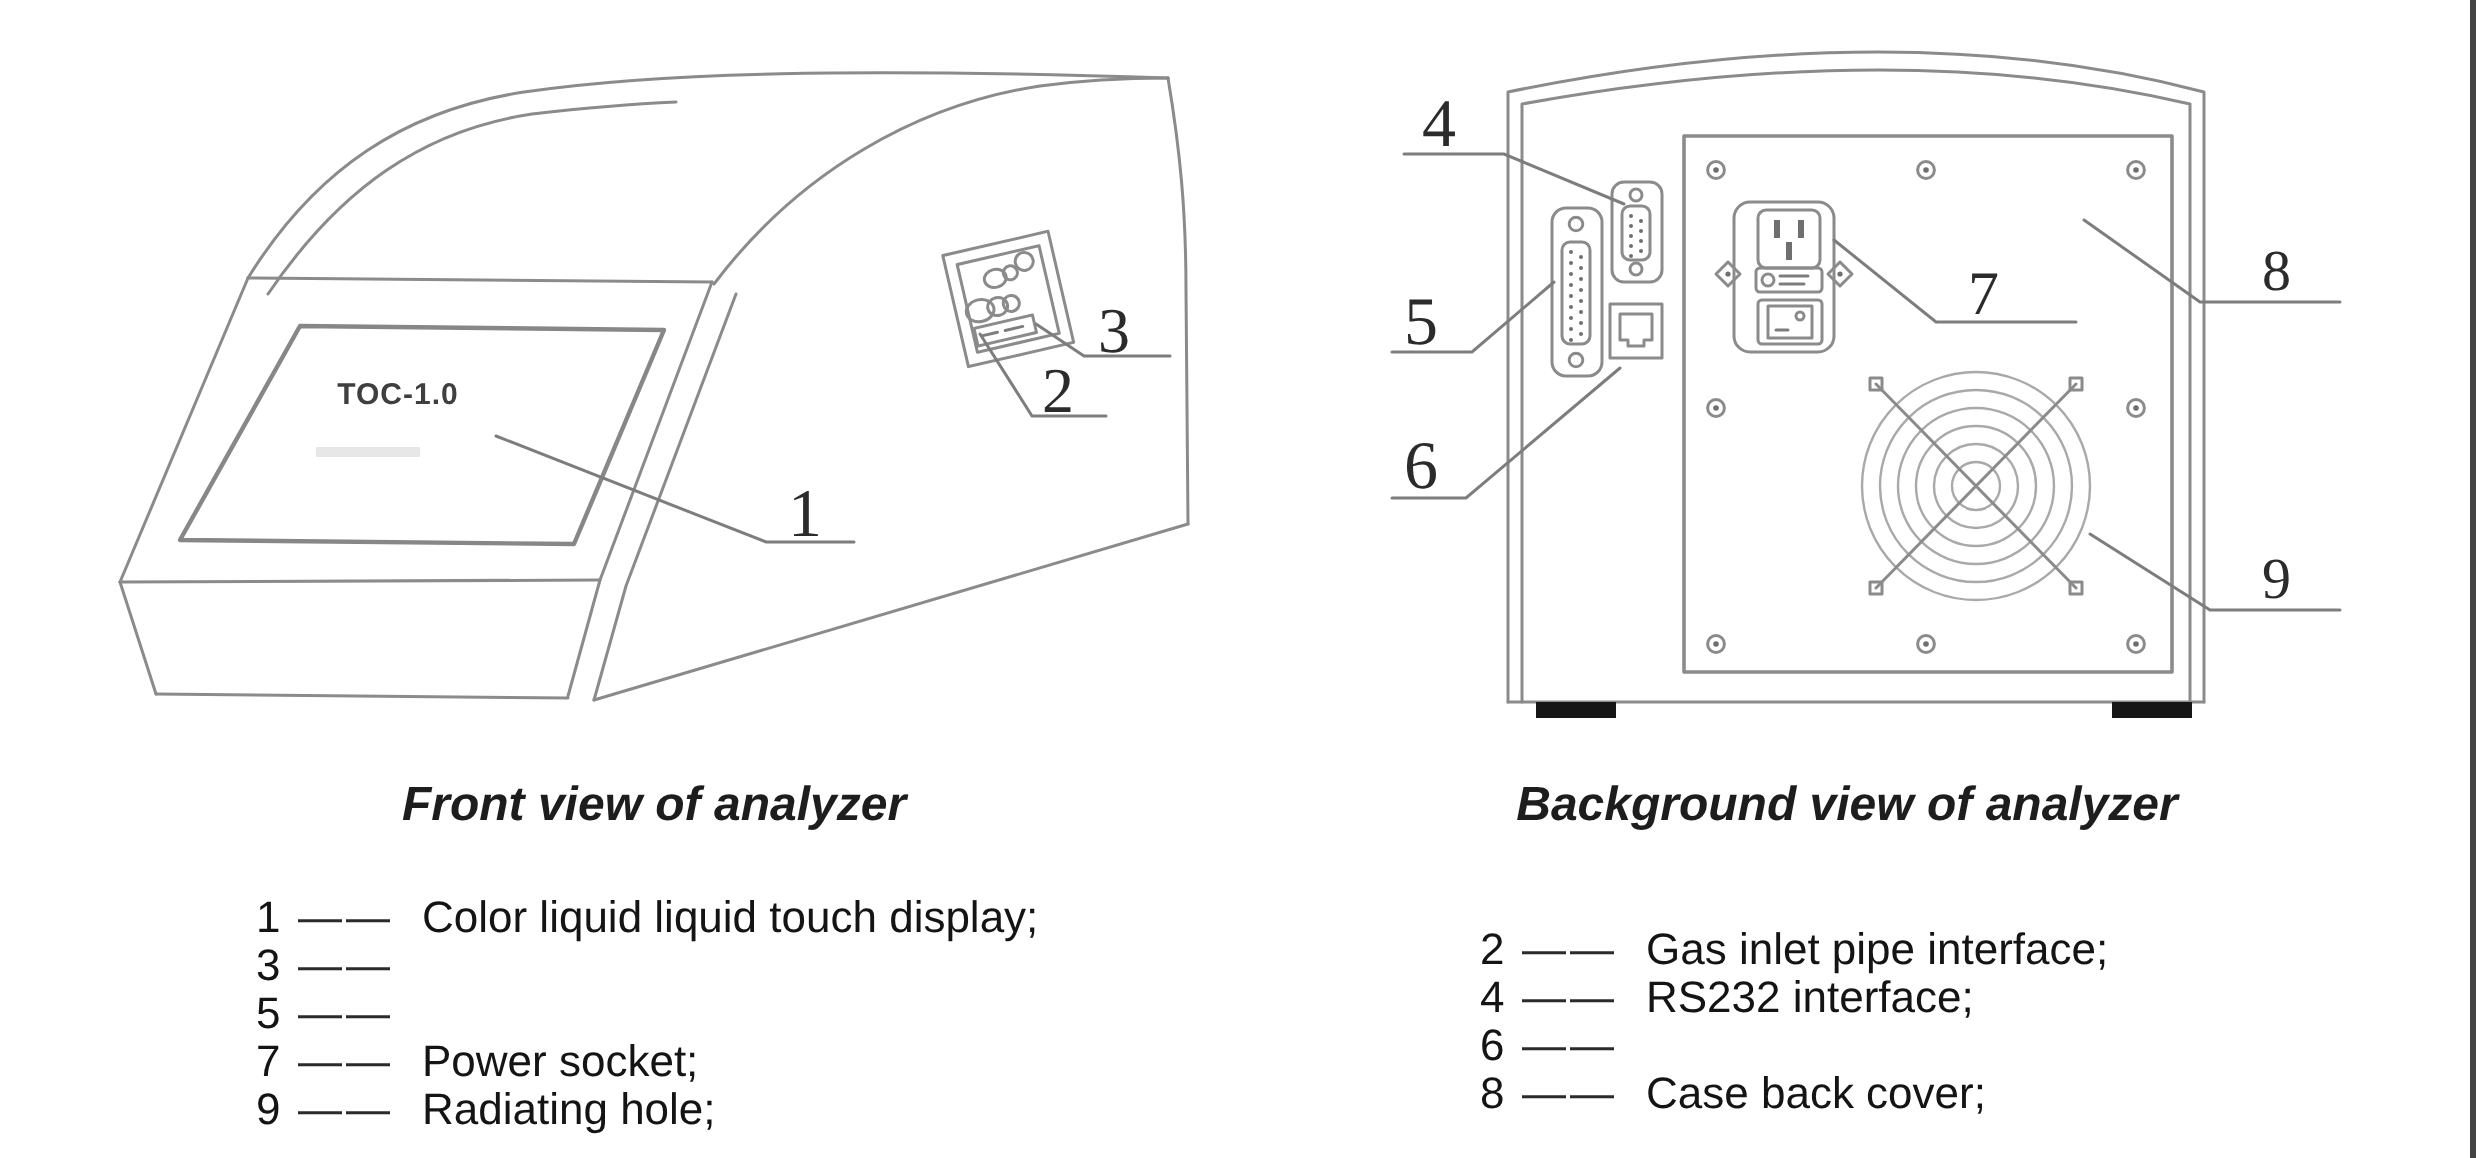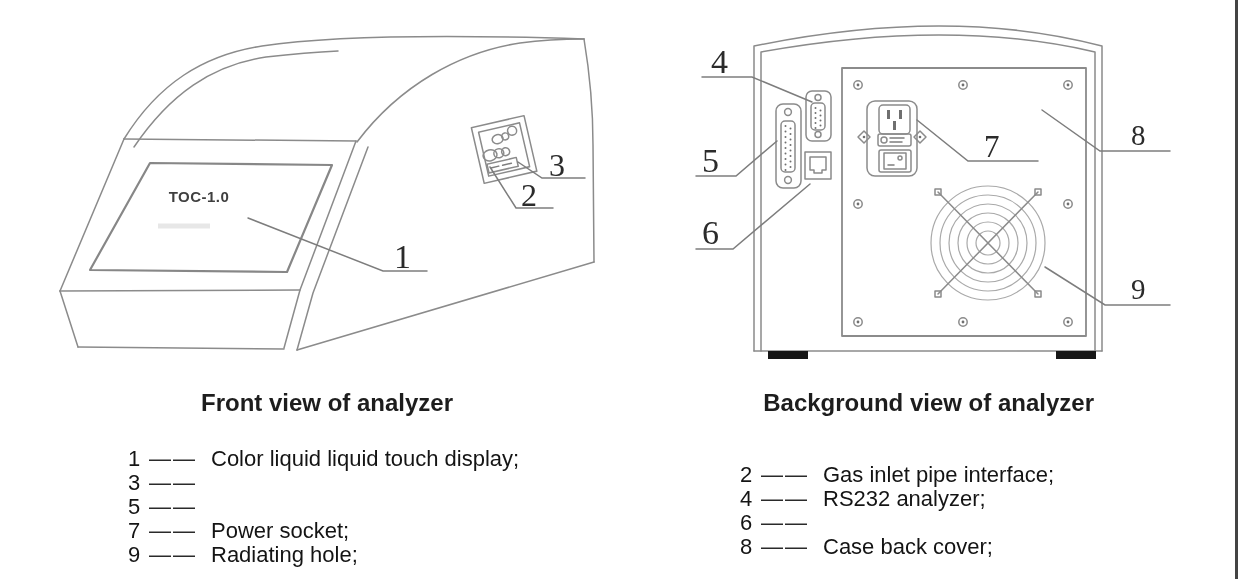--- a/index.html
+++ b/index.html
@@ -22,24 +22,24 @@
   .co-num{font-family:"Liberation Serif",serif;fill:#2b2b2b;}
   .fs34{font-size:34px;} .fs32{font-size:32px;} .fs31{font-size:31px;} .fs29{font-size:29px;}
 
   .screen-label{
     font-family:"Liberation Sans",sans-serif;font-size:15px;font-weight:700;
     fill:#3f3f3f;letter-spacing:.5px;text-anchor:middle;
   }
 
   .caption{
     position:absolute;top:388px;height:30px;line-height:30px;text-align:center;
-    font-weight:700;font-size:24px;color:#1d1d1d;
+    font-style:italic;font-weight:700;font-size:24px;color:#1d1d1d;
   }
   .caption-front{left:157px;width:340px;}
-  .caption-back{left:753px;width:341px;text-align:right;}
+  .caption-back{left:753px;width:341px;}
 
   .legend{position:absolute;font-size:22px;line-height:24px;color:#141414;}
   .legend-left{left:128px;top:447px;}
   .legend-right{left:740px;top:463px;}
   .lrow{display:flex;white-space:nowrap;}
   .lnum{width:21px;flex:0 0 auto;}
   .ldash{flex:0 0 auto;margin-right:14px;letter-spacing:2px;color:#2a2a2a;}
   .llabel{flex:0 0 auto;}
 
   .right-border{position:absolute;right:0;top:0;width:3px;height:579px;background:#444444;}
@@ -301,21 +301,21 @@
 
   <div class="legend legend-right">
     <div class="lrow">
       <span class="lnum">2</span>
       <span class="ldash">——</span>
       <span class="llabel">Gas inlet pipe interface;</span>
     </div>
     <div class="lrow">
       <span class="lnum">4</span>
       <span class="ldash">——</span>
-      <span class="llabel">RS232 analyzer;</span>
+      <span class="llabel">RS232 interface;</span>
     </div>
     <div class="lrow">
       <span class="lnum">6</span>
       <span class="ldash">——</span>
     </div>
     <div class="lrow">
       <span class="lnum">8</span>
       <span class="ldash">——</span>
       <span class="llabel">Case back cover;</span>
     </div>

